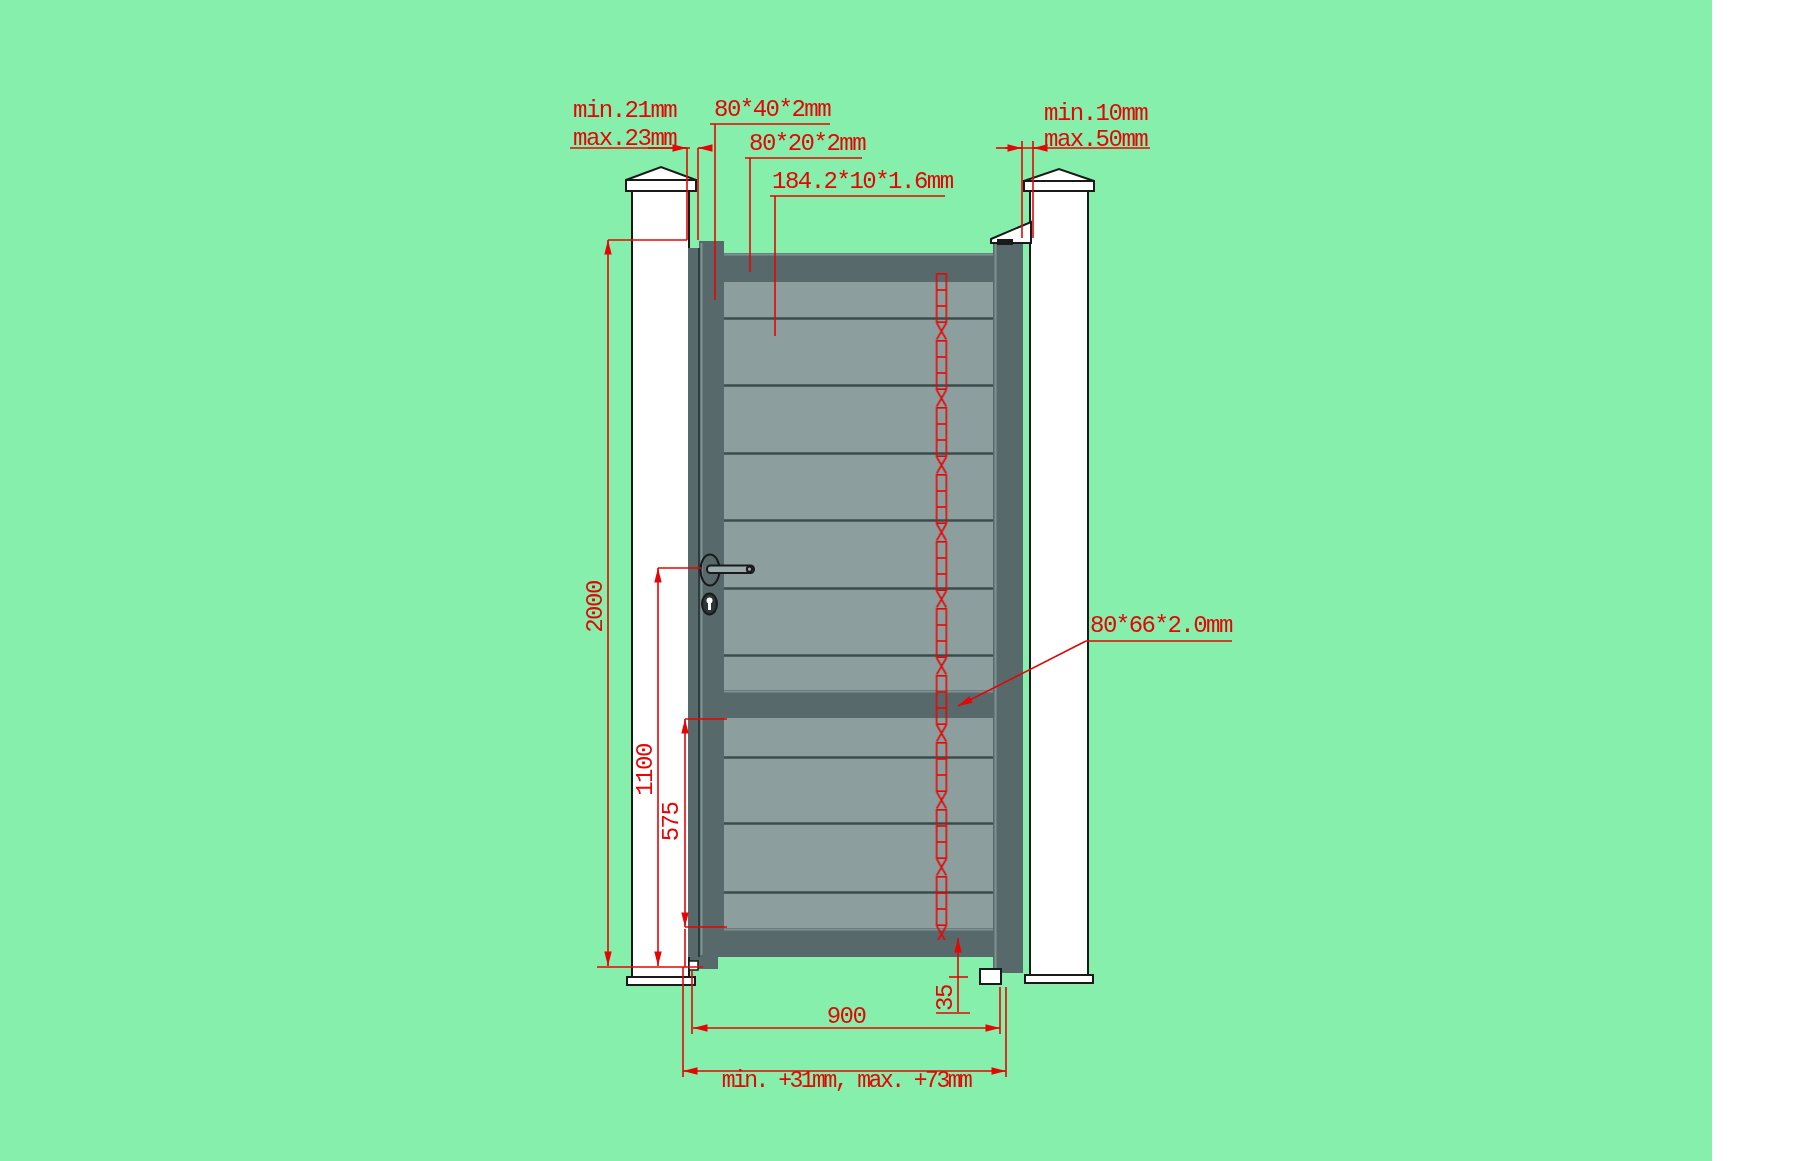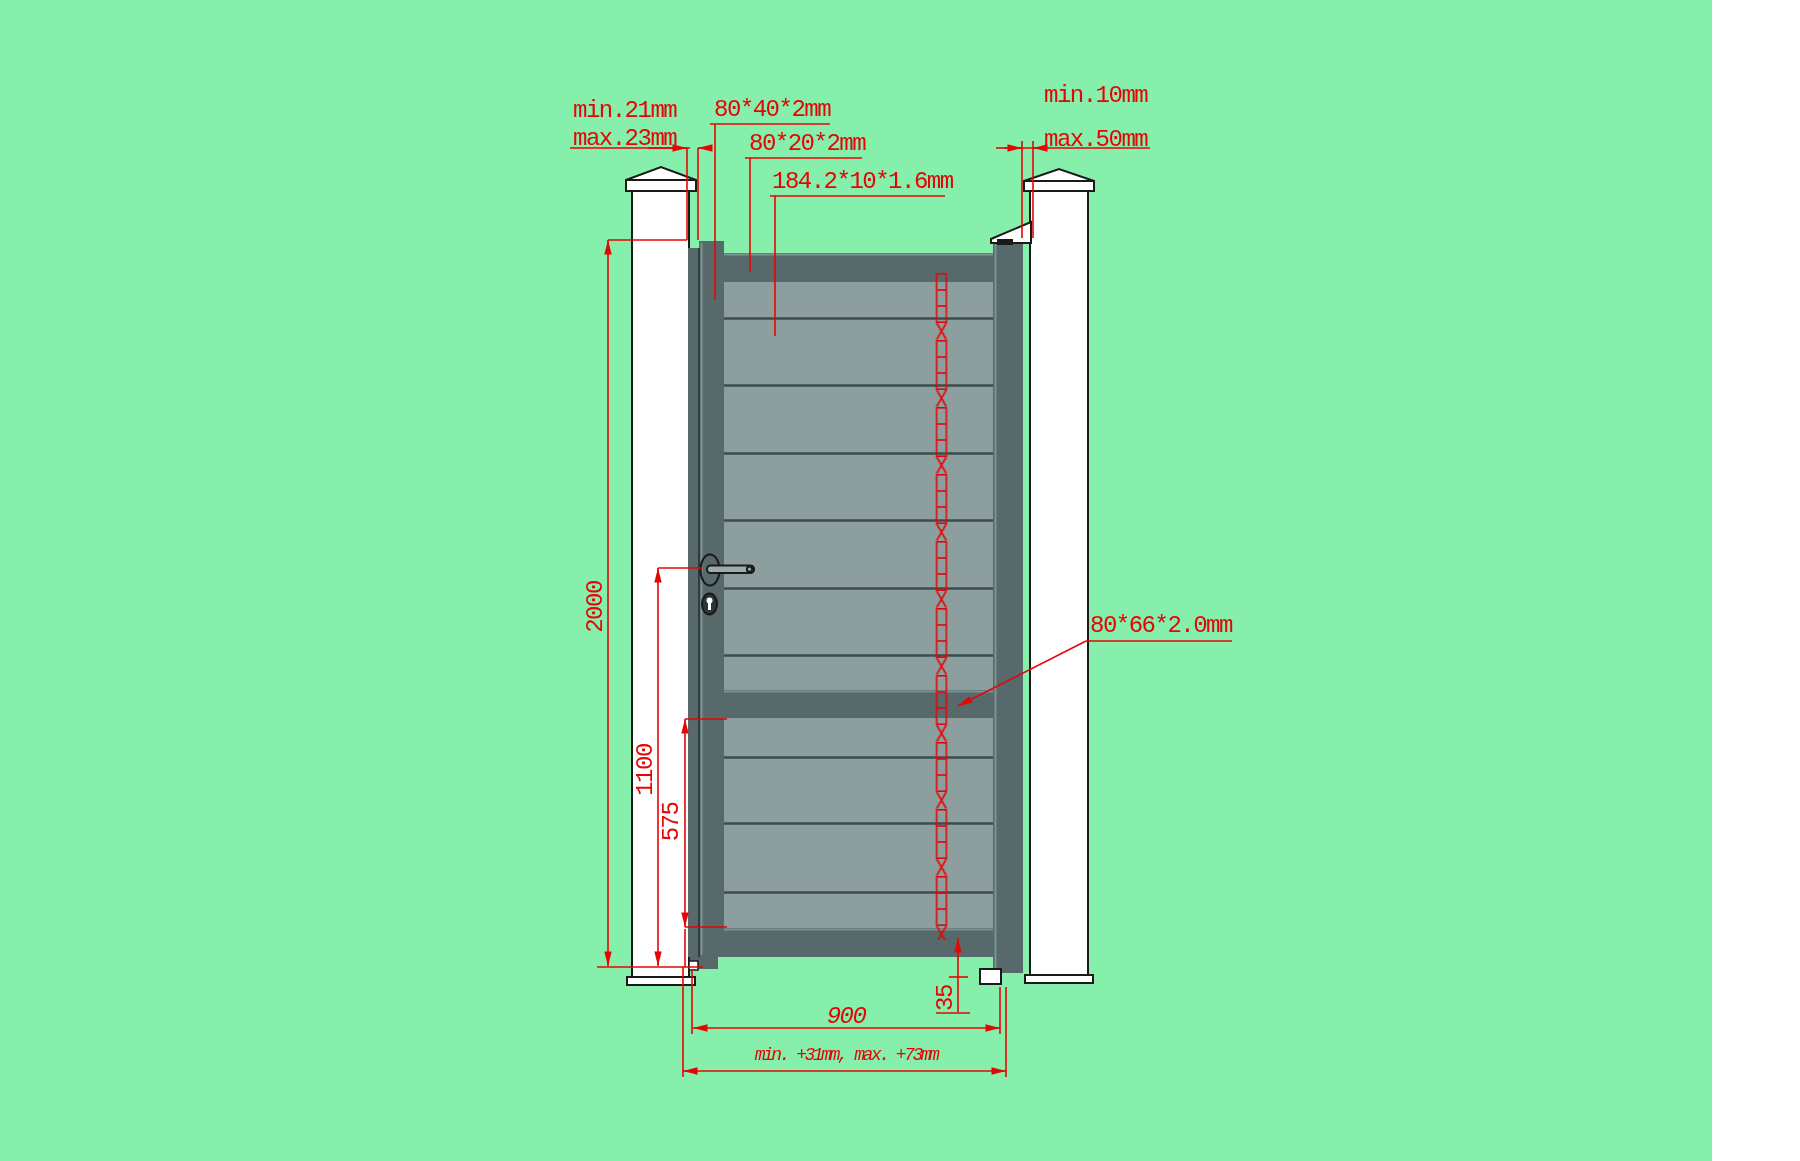--- a/index.html
+++ b/index.html
@@ -2,22 +2,22 @@
 <html><head>
 <meta charset="utf-8">
 <style>
   html,body{margin:0;padding:0;background:#fff;}
   .stage{position:relative;width:1668px;height:1161px;background:#86efac;overflow:hidden;
          font-family:"Liberation Mono", monospace;padding-left:44px;}
   svg.draw{position:absolute;left:0;top:0;}
   .rlab{position:absolute;color:#e60505;font-size:24px;line-height:1;letter-spacing:-1.5px;
         white-space:nowrap;}
   .rot{transform:translate(-50%,-50%) rotate(-90deg);}
-  .ctr{transform:translate(-50%,0);font-style:italic;}
-  .note{font-size:18px;letter-spacing:-2.5px;}
+  .ctr{transform:translate(-50%,0);}
+  .note{font-size:23px;letter-spacing:-2.5px;margin-top:24px;}
 </style>
 </head>
 <body>
 
 <div class="stage">
 
   <svg class="draw" width="1800" height="1161" viewBox="0 0 1800 1161">
     <defs>
       <marker id="as" markerUnits="userSpaceOnUse" markerWidth="16" markerHeight="9" refX="0.5" refY="4.5" orient="auto">
         <path d="M0.5,4.5 L15,8.2 L15,0.8 Z" fill="#e60505"></path>
@@ -157,21 +157,21 @@
       <line x1="683" y1="967" x2="683" y2="1077"></line>
       <line x1="1006" y1="987" x2="1006" y2="1077"></line>
     </g>
   </svg>
 
   <div class="rlab" style="left:573px;top:99px">min.21mm</div>
   <div class="rlab" style="left:573px;top:127px">max.23mm</div>
   <div class="rlab" style="left:714px;top:98px">80*40*2mm</div>
   <div class="rlab" style="left:749px;top:132px">80*20*2mm</div>
   <div class="rlab" style="left:772px;top:170px">184.2*10*1.6mm</div>
-  <div class="rlab" style="left:1044px;top:84px">min.10mm</div>
+  <div class="rlab" style="left:1044px;top:102px">min.10mm</div>
   <div class="rlab" style="left:1044px;top:128px">max.50mm</div>
   <div class="rlab" style="left:1090px;top:614px">80*66*2.0mm</div>
 
   <div class="rlab rot" style="left:596px;top:607px">2000</div>
   <div class="rlab rot" style="left:646px;top:770px">1100</div>
   <div class="rlab rot" style="left:672px;top:822px">575</div>
   <div class="rlab rot" style="left:946px;top:998px">35</div>
 
   <div class="rlab ctr" style="left:846px;top:1005px">900</div>
   <div class="rlab ctr note" style="left:846px;top:1046px">min. +31mm, max. +73mm</div>

